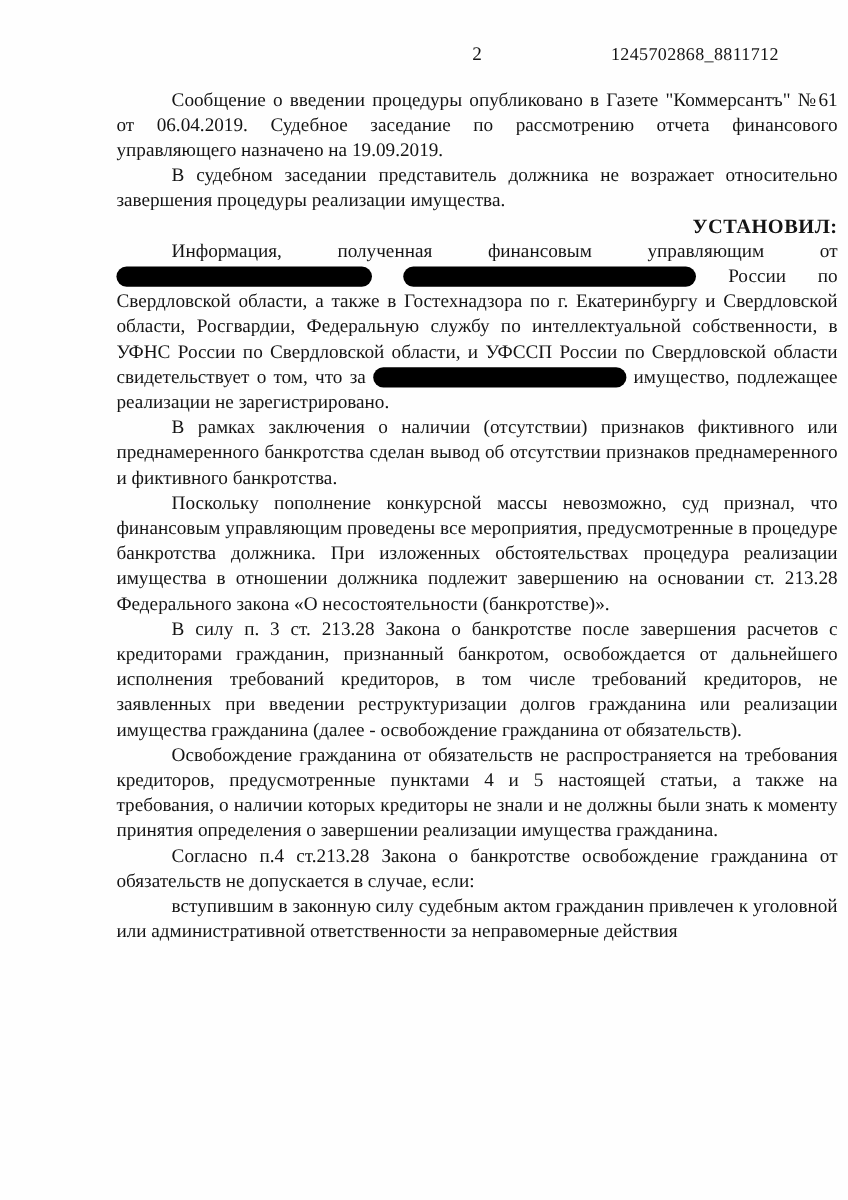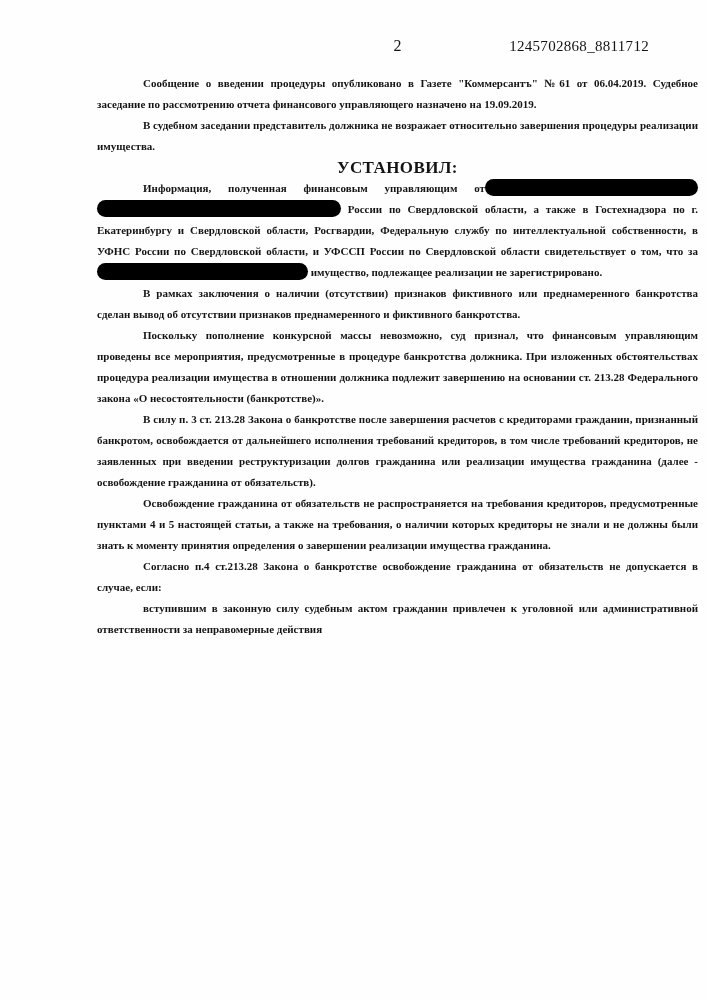--- a/index.html
+++ b/index.html
@@ -31,28 +31,27 @@
   .document-id {
     position: absolute;
     top: 0;
     right: 49px;
     font-size: 15px;
     line-height: 20px;
     letter-spacing: 0.3px;
   }
   .document-body p.para {
     margin: 0;
-    font-size: 11px;
+    font-size: 16px;
     line-height: 21px;
     text-align: justify;
     text-indent: 46px;
-    font-weight: bold;
   }
   .document-body p.para.center-bold {
-    text-align: center;
+    text-align: right;
     text-indent: 0;
     font-weight: bold;
     font-size: 17px;
     letter-spacing: 0.4px;
   }
   .redaction {
     display: inline-block;
     height: 17px;
     background: #000000;
     border-radius: 9px;

